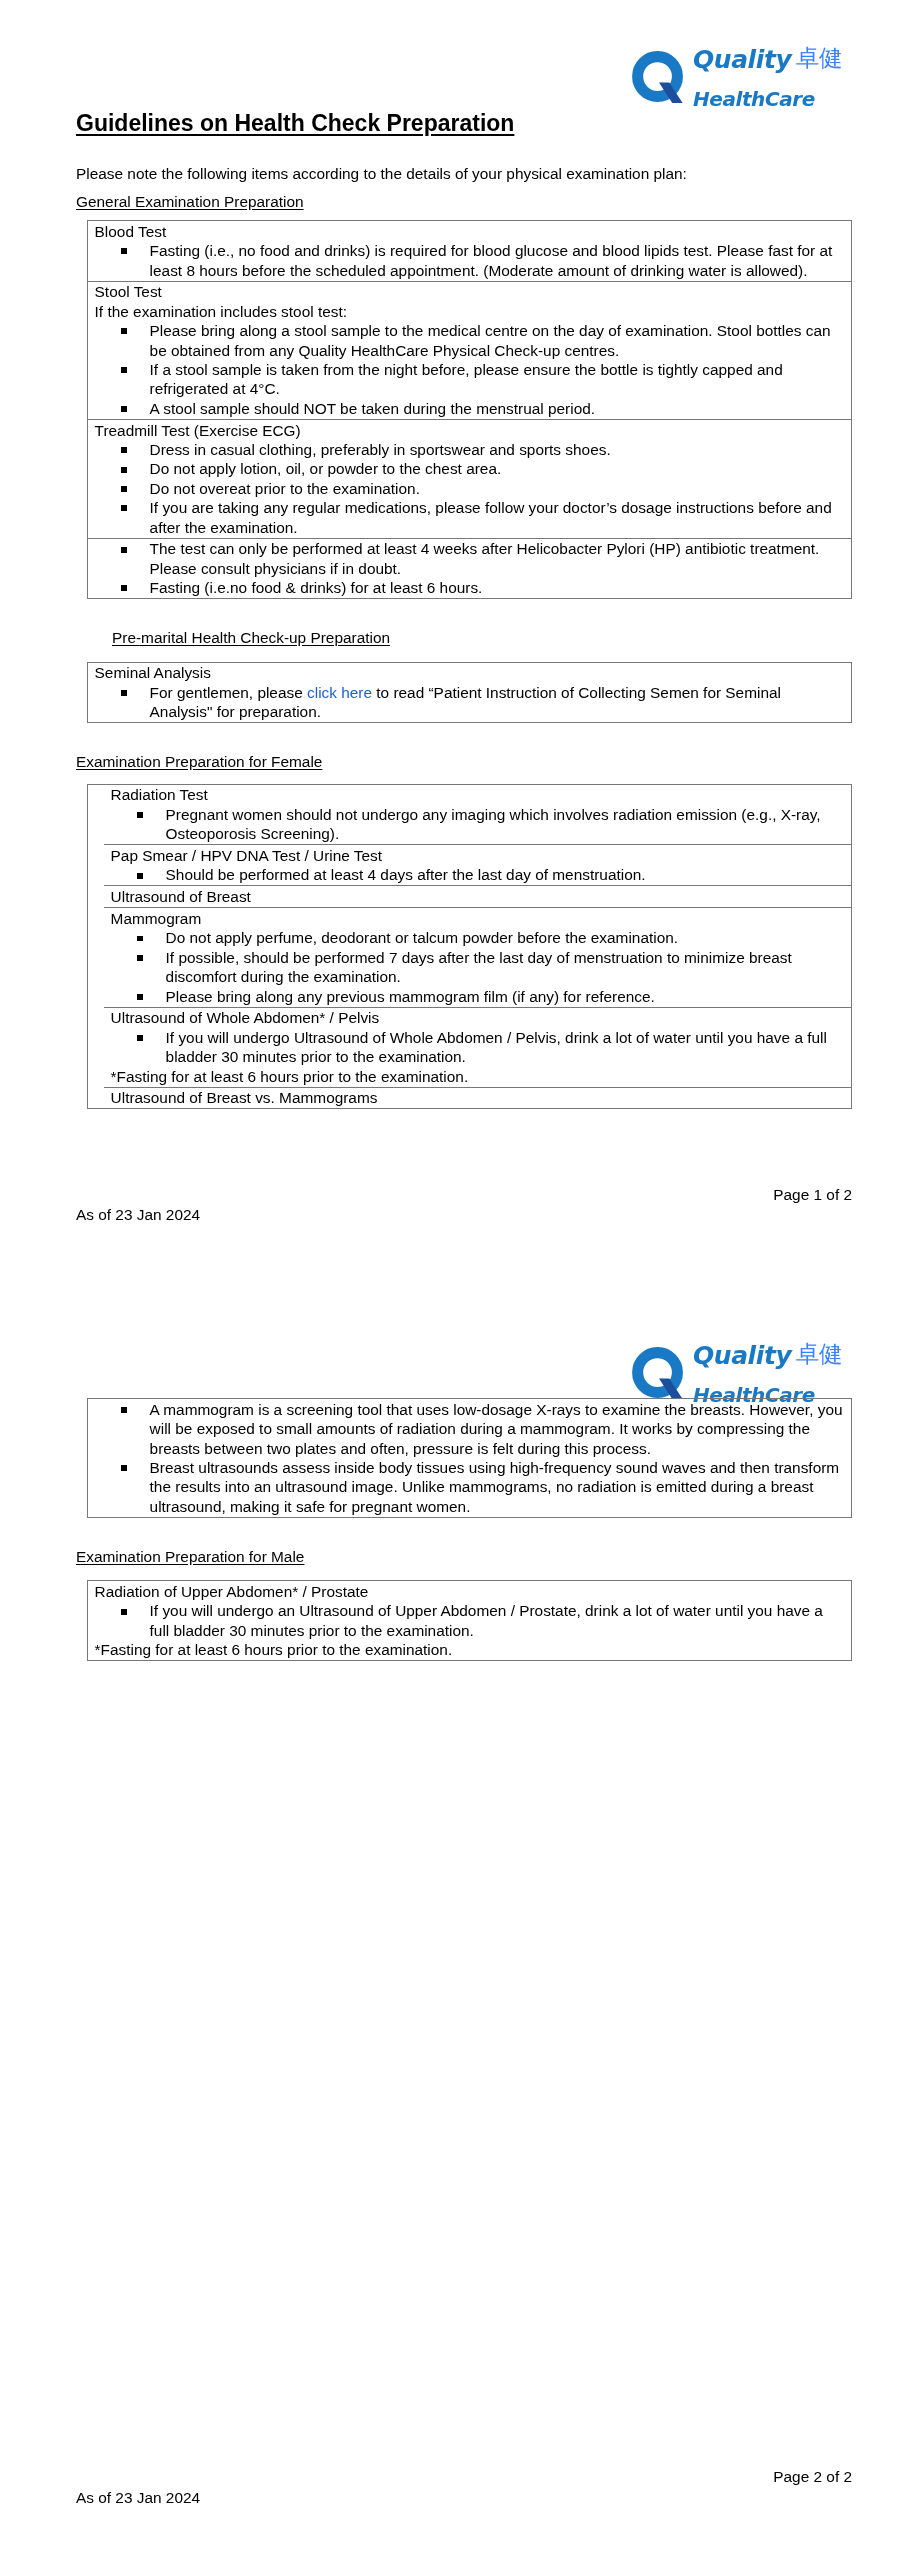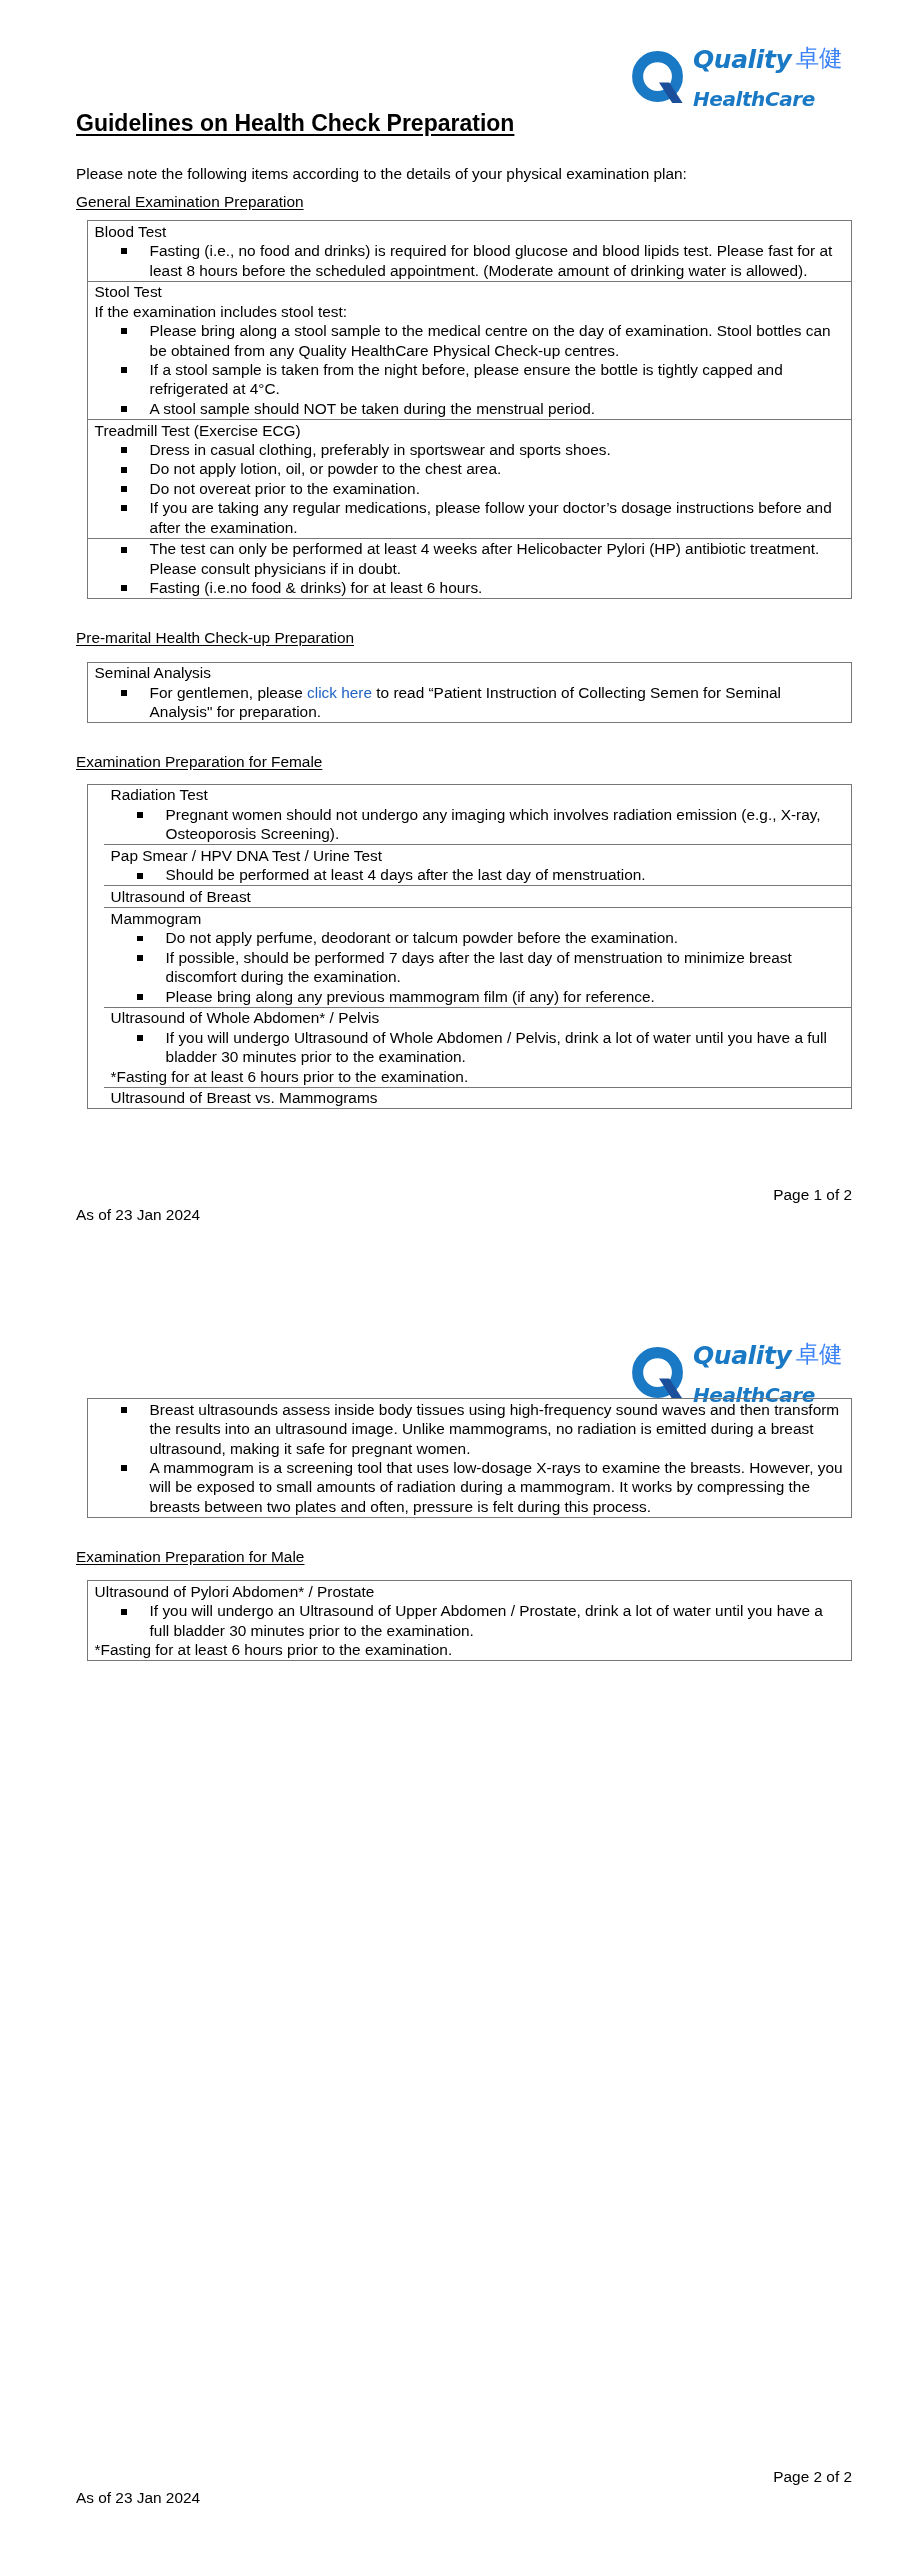--- a/index.html
+++ b/index.html
@@ -170,21 +170,21 @@
         </ul>
       </div>
       <div class="cell">
         <ul>
           <li><span class="bullet"></span><span>The test can only be performed at least 4 weeks after Helicobacter Pylori (HP) antibiotic treatment. Please consult physicians if in doubt.</span></li>
           <li><span class="bullet"></span><span>Fasting (i.e.no food &amp; drinks) for at least 6 hours.</span></li>
         </ul>
       </div>
     </div>
 
-    <div class="section-heading" style="margin-top:29px;">Pre-marital Health Check-up Preparation</div>
+    <div class="section-heading" style="margin-top:29px;margin-left:36px;">Pre-marital Health Check-up Preparation</div>
     <div class="box" style="margin-top:14px;">
       <div class="cell">
         <div class="cell-title">Seminal Analysis</div>
         <ul>
           <li><span class="bullet"></span><span>For gentlemen, please </span><a class="link">click here</a><span> to read “Patient Instruction of Collecting Semen for Seminal Analysis" for preparation.</span></li>
         </ul>
       </div>
     </div>
 
     <div class="section-heading" style="margin-top:29px;">Examination Preparation for Female</div>
@@ -244,30 +244,30 @@
         <span class="logo-cjk">卓健</span>
       </div>
       <div class="logo-line2">HealthCare</div>
     </div>
   </div>
 
   <div class="content" style="top:110px;">
     <div class="box">
       <div class="cell">
         <ul>
+          <li><span class="bullet"></span><span>A mammogram is a screening tool that uses low-dosage X-rays to examine the breasts. However, you will be exposed to small amounts of radiation during a mammogram. It works by compressing the breasts between two plates and often, pressure is felt during this process.</span></li>
           <li><span class="bullet"></span><span>Breast ultrasounds assess inside body tissues using high-frequency sound waves and then transform the results into an ultrasound image. Unlike mammograms, no radiation is emitted during a breast ultrasound, making it safe for pregnant women.</span></li>
-          <li><span class="bullet"></span><span>A mammogram is a screening tool that uses low-dosage X-rays to examine the breasts. However, you will be exposed to small amounts of radiation during a mammogram. It works by compressing the breasts between two plates and often, pressure is felt during this process.</span></li>
         </ul>
       </div>
     </div>
 
     <div class="section-heading" style="margin-top:29px;">Examination Preparation for Male</div>
     <div class="box" style="margin-top:14px;">
       <div class="cell">
-        <div class="cell-title">Ultrasound of Pylori Abdomen* / Prostate</div>
+        <div class="cell-title">Radiation of Upper Abdomen* / Prostate</div>
         <ul>
           <li><span class="bullet"></span><span>If you will undergo an Ultrasound of Upper Abdomen / Prostate, drink a lot of water until you have a full bladder 30 minutes prior to the examination.</span></li>
         </ul>
         <div>*Fasting for at least 6 hours prior to the examination.</div>
       </div>
     </div>
   </div>
 
   <div class="page-num" style="top:1179px;">Page 2 of  2</div>
   <div class="as-of" style="top:1200px;">As of 23 Jan 2024</div>

